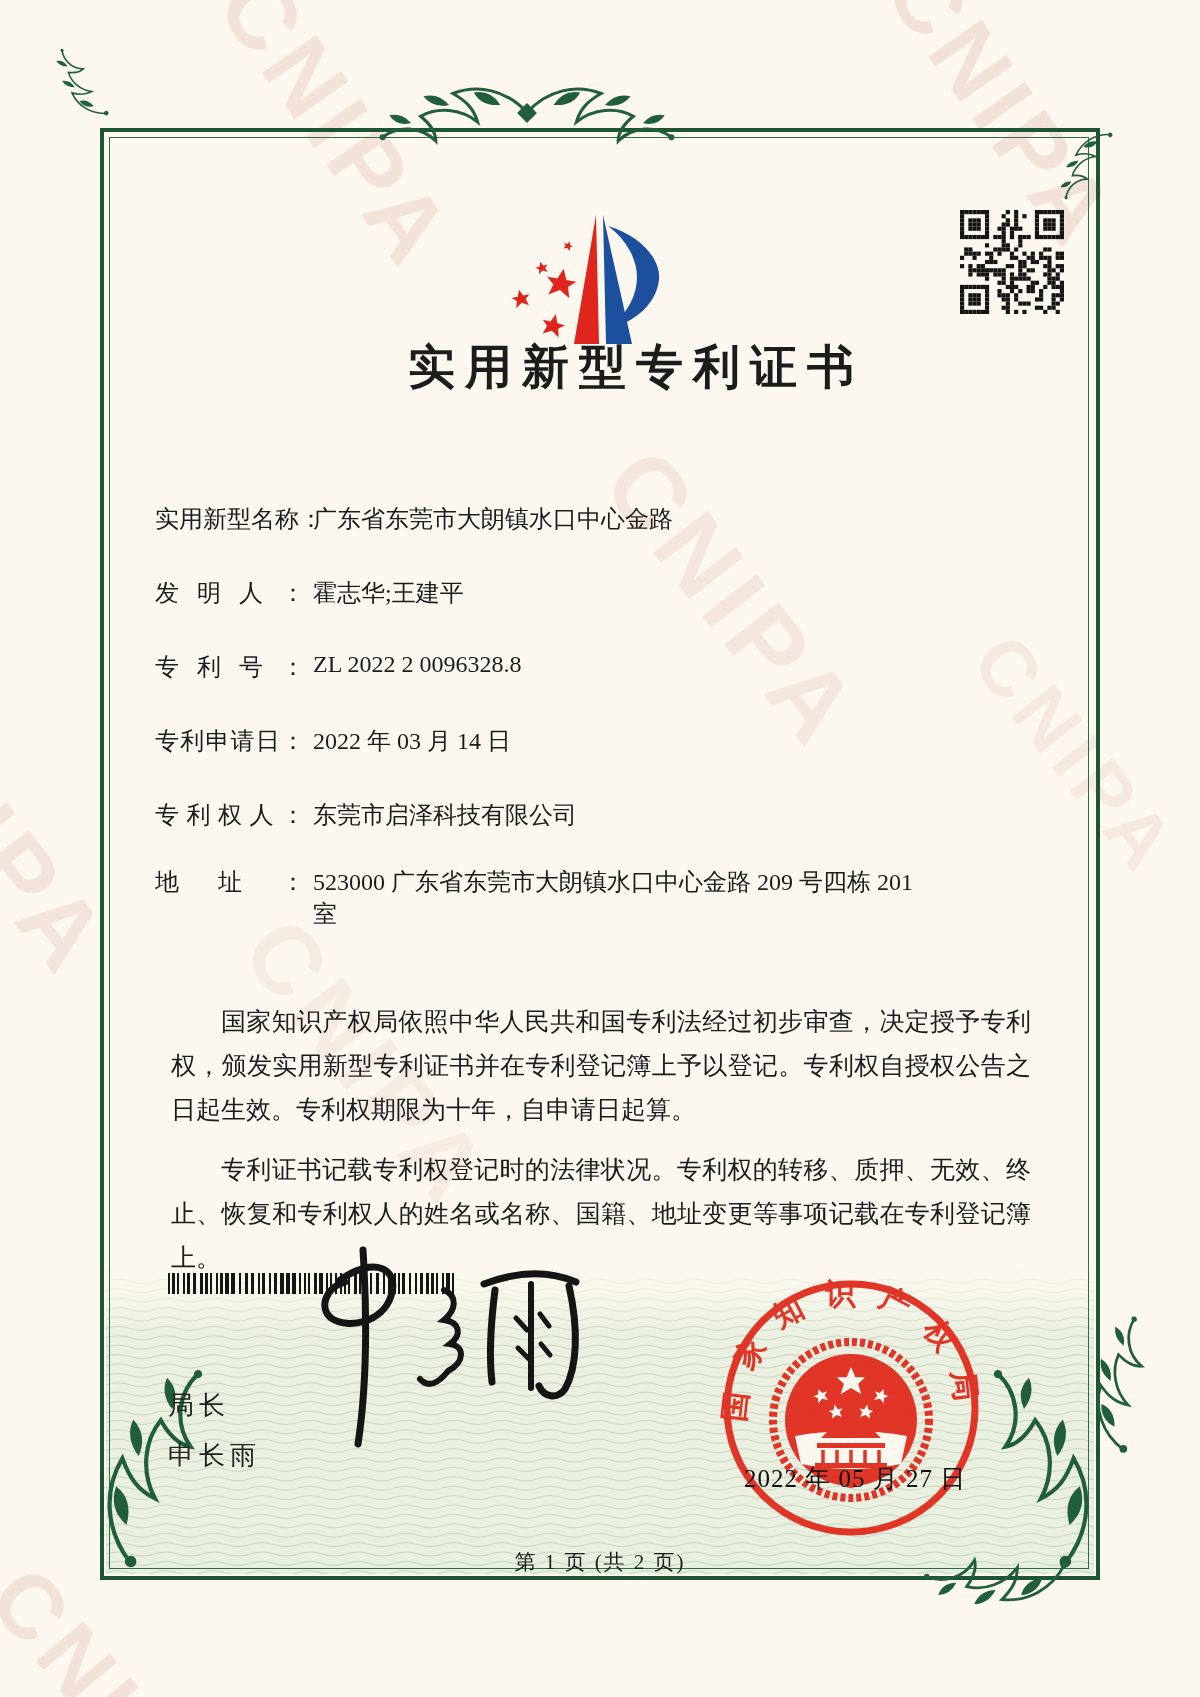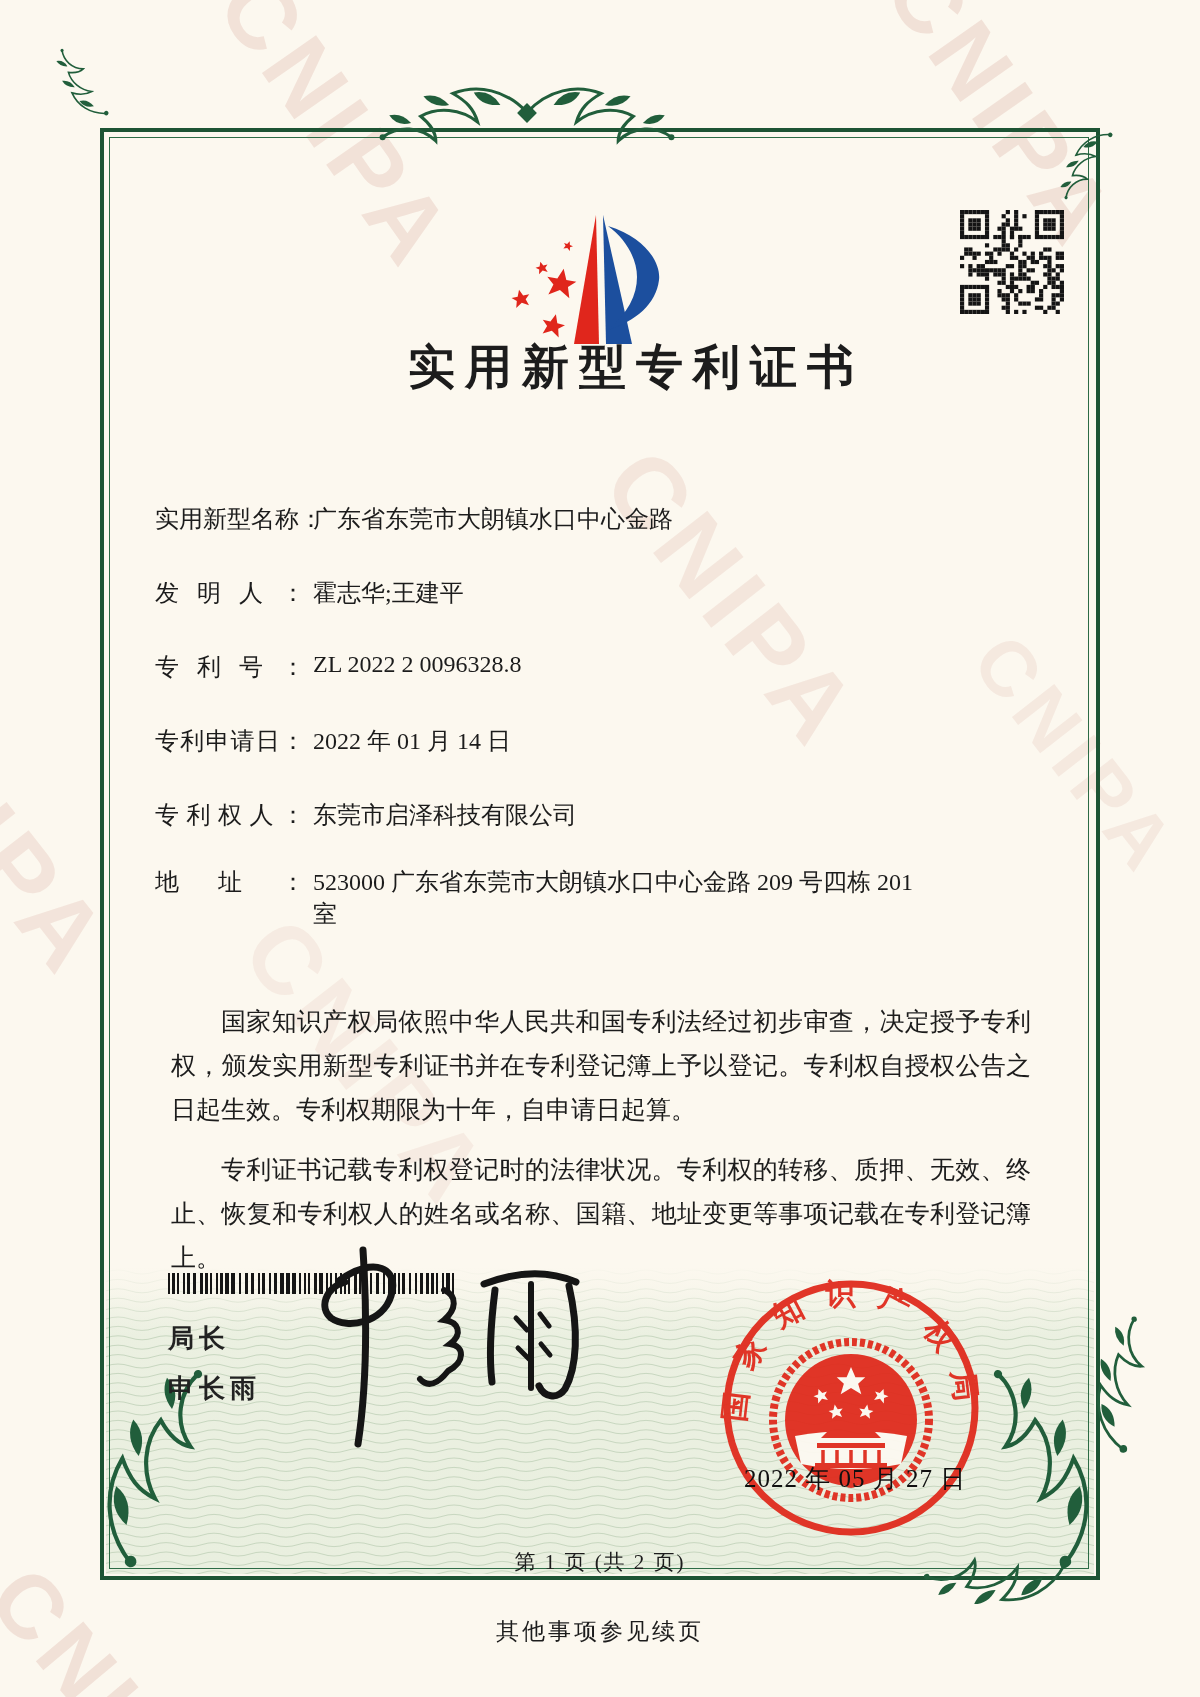--- a/index.html
+++ b/index.html
@@ -36,22 +36,22 @@
   .frow{position:absolute;left:0;white-space:nowrap;}
   .frow .lab{display:inline-block;width:150px;text-align-last:justify;vertical-align:top;}
   .frow .val{display:inline-block;margin-left:8px;vertical-align:top;white-space:pre-line;max-width:700px;}
   .r0{top:503px}.r1{top:577px}.r2{top:651px}.r3{top:725px}.r4{top:799px}.r5{top:866px}
   .grant{position:absolute;left:155px;top:941px;width:900px;font-size:24px;z-index:3;}
   .grant .g2{position:absolute;left:410px;top:0;}
   .body-text{position:absolute;left:155px;top:984px;width:892px;font-size:25px;line-height:44px;
              text-align:justify;z-index:3;}
   .body-text p{margin:16px;text-indent:2em;}
   .barcode{position:absolute;left:168px;top:1273px;z-index:3;}
-  .director{position:absolute;left:168px;top:1313px;z-index:3;
-            font-family:"Liberation Sans","DejaVu Sans",sans-serif;font-weight:700;
+  .director{position:absolute;left:168px;top:1380px;z-index:3;
+            font-family:"Liberation Sans","DejaVu Sans",sans-serif;font-weight:400;
             font-size:26px;line-height:50px;letter-spacing:5px;color:#222;}
   .sig{position:absolute;left:278px;top:1238px;z-index:4;}
   .seal{position:absolute;left:715px;top:1270px;z-index:3;}
   .seal-date{position:absolute;left:742px;top:1462px;width:226px;text-align:center;
              font-size:25px;letter-spacing:1px;color:#101010;z-index:5;}
   .page-info{position:absolute;left:0;top:1548px;width:100%;text-align:center;font-size:21px;
              letter-spacing:2px;z-index:3;}
   .note{position:absolute;left:0;top:1616px;width:100%;text-align:center;font-size:23px;
         letter-spacing:3px;z-index:3;}
   .orn{position:absolute;left:0;top:0;z-index:2;pointer-events:none;}
@@ -437,21 +437,21 @@
     <div class="frow r0">
       <span class="lab">实用新型名称：</span><span class="val">广东省东莞市大朗镇水口中心金路</span>
     </div>
     <div class="frow r1">
       <span class="lab">发明人：</span><span class="val">霍志华;王建平</span>
     </div>
     <div class="frow r2">
       <span class="lab">专利号：</span><span class="val">ZL 2022 2 0096328.8</span>
     </div>
     <div class="frow r3">
-      <span class="lab">专利申请日：</span><span class="val">2022 年 01 月 14 日</span>
+      <span class="lab">专利申请日：</span><span class="val">2022 年 03 月 14 日</span>
     </div>
     <div class="frow r4">
       <span class="lab">专利权人：</span><span class="val">东莞市启泽科技有限公司</span>
     </div>
     <div class="frow r5">
       <span class="lab">地址：</span><span class="val">523000 广东省东莞市大朗镇水口中心金路 209 号四栋 201
 室</span>
     </div>
   </div>
 
@@ -549,15 +549,14 @@
     <rect x="100" y="193" width="72" height="5" fill="#e02a1c"></rect>
     <circle cx="136" cy="210" r="8" fill="#e02a1c"></circle>
     <path id="sealArcPath" d="M37,174 A105,105 0 1 1 235,174" fill="none"></path>
     <text font-size="30" font-weight="700" fill="#e02a1c" letter-spacing="21" font-family="Liberation Serif, DejaVu Serif, serif">
       <textPath href="#sealArcPath" startOffset="50%" text-anchor="middle">国家知识产权局</textPath>
     </text>
   </svg>
   <div class="seal-date">2022 年 05 月 27 日</div>
 
   <div class="page-info">第 1 页 (共 2 页)</div>
-  <div class="note">其他事项参见续页</div>
 
 </div>
 
 </body></html>

